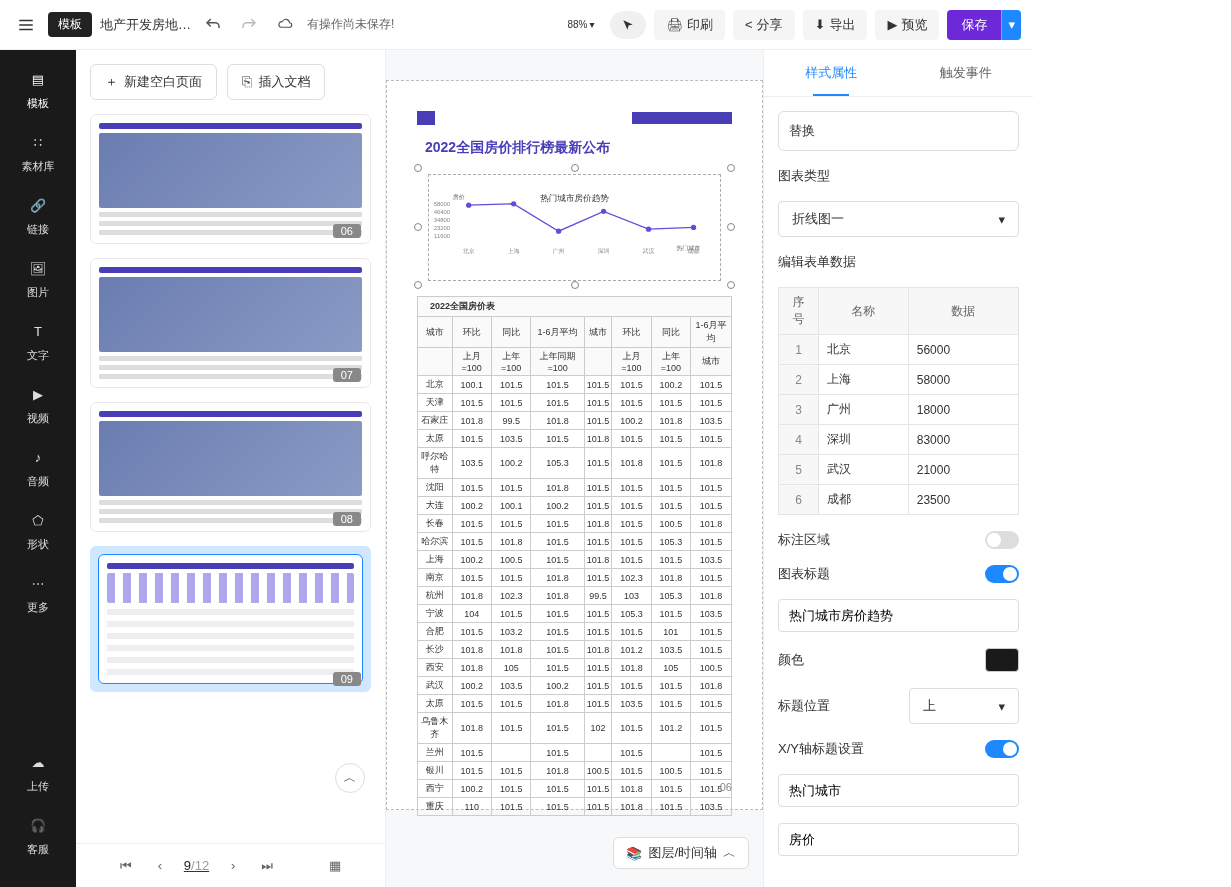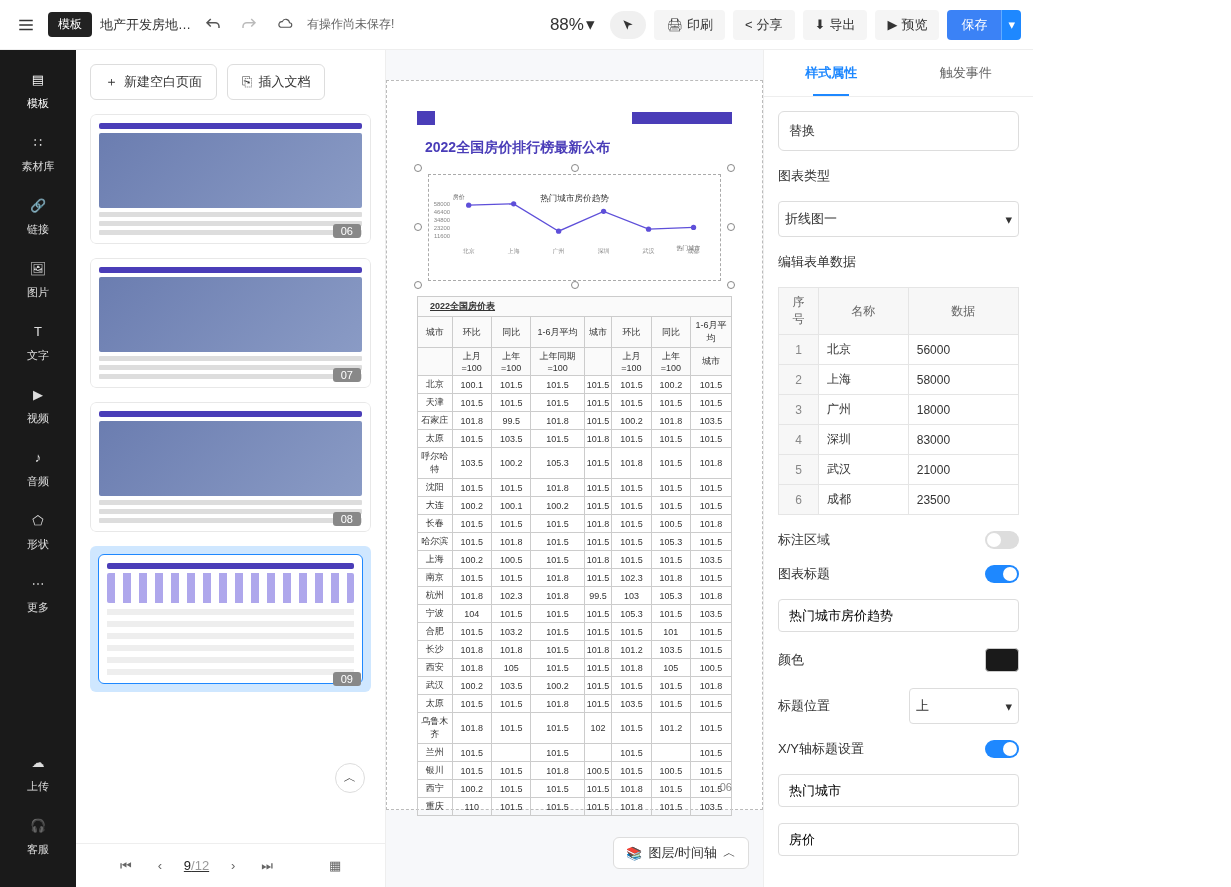--- a/index.html
+++ b/index.html
@@ -8,23 +8,23 @@
 
 
 .topbar { height: 50px; background: #fff; border-bottom: 1px solid #eee; display: flex; align-items: center; padding: 0 12px; gap: 8px; }
 .hamburger { width: 28px; height: 28px; display: flex; align-items: center; justify-content: center; cursor: pointer; }
 .hamburger svg { width: 18px; height: 18px; }
 .template-badge { background: #222; color: #fff; padding: 4px 10px; border-radius: 4px; font-size: 12px; }
 .doc-title { font-size: 13px; color: #333; max-width: 120px; overflow: hidden; text-overflow: ellipsis; white-space: nowrap; }
 .tb-icon { width: 28px; height: 28px; display: flex; align-items: center; justify-content: center; cursor: pointer; color: #555; }
 .unsaved { font-size: 12px; color: #666; }
 .topbar-spacer { flex: 1; }
-.zoom { font-size: 17px; color: #333; padding: 4px 8px; cursor: pointer; display: flex; align-items: center; gap: 2px; }
+.zoom { font-size: 10px; color: #333; padding: 4px 8px; cursor: pointer; display: flex; align-items: center; gap: 2px; }
 .tb-btn { display: flex; align-items: center; gap: 4px; background: #f5f5f5; padding: 6px 12px; border-radius: 4px; font-size: 13px; cursor: pointer; color: #333; }
-.tb-btn.save { background: #3b82f6; color: #fff; padding: 6px 14px; }
+.tb-btn.save { background: #6d28d9; color: #fff; padding: 6px 14px; }
 .tb-btn.save-dd { background: #1e88ff; color: #fff; padding: 6px 6px; border-left: 1px solid rgba(255,255,255,0.3); border-radius: 0 4px 4px 0; }
 .save-group { display: flex; }
 .save-group .save { border-radius: 4px 0 0 4px; }
 .cursor-badge { width: 36px; height: 28px; background: #f0f0f0; border-radius: 14px; display: flex; align-items: center; justify-content: center; }
 
 
 .main { flex: 1; display: flex; overflow: hidden; }
 
 
 .sidebar-left { width: 76px; background: #1a1a1a; display: flex; flex-direction: column; align-items: center; padding-top: 18px; gap: 20px; color: #fff; }
@@ -83,33 +83,33 @@
 .chart-title-c { text-align: center; font-size: 13px; color: #333; }
 .chart-svg { width: 100%; height: 100px; }
 .ylabel { font-size: 9px; fill: #888; }
 .xlabel { font-size: 9px; fill: #888; }
 .axis-title { font-size: 9px; fill: #666; }
 .c-line { stroke: #5e4fd9; stroke-width: 2; fill: none; }
 .c-dot { fill: #5e4fd9; }
 
 .data-table { width: 100%; border-collapse: collapse; font-size: 9px; margin-top: 4px; }
 .data-table th, .data-table td { border: 1px solid #ccc; padding: 2px 2px; text-align: center; }
-.data-table .tbl-title { text-align: left; font-weight: bold; padding: 3px 12px; text-decoration: underline; }
+.data-table .tbl-title { text-align: left; font-weight: bold; padding: 3px 12px; }
 .data-table th { background: #fafafa; font-weight: normal; }
 
 
 .panel-right { width: 270px; background: #fff; border-left: 1px solid #eee; display: flex; flex-direction: column; overflow-y: auto; }
 .pr-tabs { display: flex; border-bottom: 1px solid #eee; }
 .pr-tab { flex: 1; text-align: center; padding: 14px 0; font-size: 13px; cursor: pointer; color: #666; position: relative; }
-.pr-tab.active { color: #1e88ff; font-weight: bold; }
+.pr-tab.active { color: #1e88ff; }
 .pr-tab.active::after { content: ''; position: absolute; bottom: 0; left: 50%; transform: translateX(-50%); width: 36px; height: 2px; background: #1e88ff; }
 .pr-body { padding: 14px; display: flex; flex-direction: column; gap: 16px; }
 .pr-replace { border: 1px solid #ddd; border-radius: 6px; padding: 10px; text-align: left; cursor: pointer; }
 .pr-section-title { font-size: 13px; font-weight: 500; }
-.pr-select { border: 1px solid #ddd; border-radius: 4px; padding: 8px 6px; display: flex; justify-content: space-between; align-items: center; cursor: pointer; font-size: 13px; }
+.pr-select { border: 1px solid #ddd; border-radius: 4px; padding: 8px 13px; display: flex; justify-content: space-between; align-items: center; cursor: pointer; font-size: 13px; }
 .pr-row { display: flex; justify-content: space-between; align-items: center; }
 .toggle { width: 34px; height: 18px; border-radius: 9px; position: relative; cursor: pointer; }
 .toggle.on { background: #1e88ff; }
 .toggle.off { background: #ddd; }
 .toggle::after { content: ''; position: absolute; width: 14px; height: 14px; background: #fff; border-radius: 50%; top: 2px; }
 .toggle.on::after { right: 2px; }
 .toggle.off::after { left: 2px; }
 .pr-input { border: 1px solid #ddd; border-radius: 4px; padding: 8px 10px; font-size: 13px; width: 100%; }
 .color-swatch { width: 34px; height: 24px; background: #1a1a1a; border-radius: 4px; border: 1px solid #ccc; cursor: pointer; }
 .data-edit-table { width: 100%; border-collapse: collapse; font-size: 12px; border: 1px solid #e5e5e5; }

